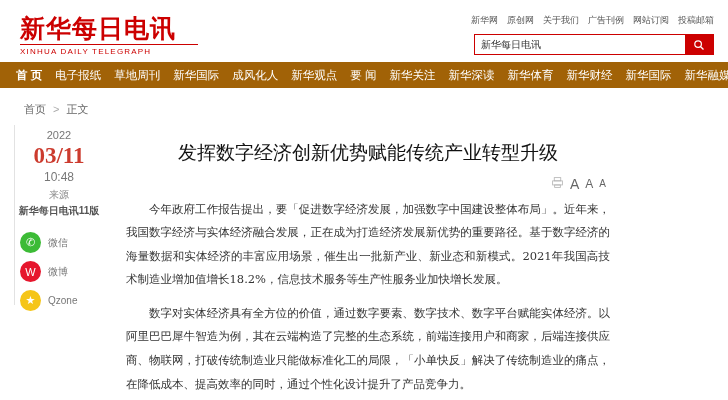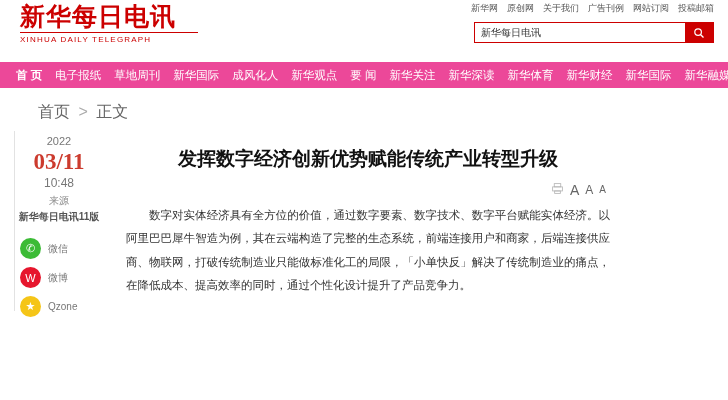--- a/index.html
+++ b/index.html
@@ -8,21 +8,21 @@
     width:728px; height:400px; overflow:hidden;
     background:#ffffff;
     font-family:"Liberation Sans", sans-serif;
     color:#222;
   }
 
   
   .topbar {
     position:relative;
     height:62px;
-    padding:0 14px 0 20px;
+    padding:12px 14px 0 20px;
     display:flex;
     justify-content:space-between;
     align-items:flex-start;
   }
   .logo-block { padding-top:4px; }
   .logo-cn {
     font-family:"DejaVu Serif", serif;
     font-weight:bold;
     font-size:25px;
     color:#cc0000;
@@ -54,37 +54,37 @@
     font-family:"Liberation Sans", sans-serif;
   }
   .search-btn {
     width:28px; height:19px; background:#cc0000;
     display:flex; align-items:center; justify-content:center;
     cursor:pointer;
   }
 
   
   .nav {
-    background:#ec4899; height:26px;
+    background:#a16207; height:26px;
     display:flex; align-items:center;
     padding:0 16px; gap:13px;
     color:#fff; font-size:11.5px;
     white-space:nowrap;
   }
   .nav .item { cursor:pointer; }
   .nav .item.first { font-weight:bold; }
 
   
   .content {
     position:relative;
     padding:0 0 0 0;
   }
   .breadcrumb {
-    font-size:16px; color:#666;
-    padding:14px 0 0 38px;
+    font-size:11px; color:#666;
+    padding:14px 0 0 24px;
   }
   .breadcrumb .sep { margin:0 4px; color:#aaa; }
 
   .layout { display:flex; }
 
   
   .leftrail {
     width:118px;
     padding-top:12px;
     text-align:center;
@@ -124,21 +124,21 @@
 
   
   .article {
     flex:1 1 auto;
     padding:6px 28px 0 8px;
     max-width:520px;
   }
   h1.title {
     font-family:"DejaVu Serif", serif;
     font-size:19px;
-    font-weight:bold;
+    font-weight:normal;
     color:#111;
     text-align:center;
     line-height:1.4;
     margin:16px 0 10px 0;
   }
   .toolsrow {
     display:flex; justify-content:flex-end; align-items:center;
     gap:6px; color:#999; font-size:11px;
     padding-right:4px; margin-bottom:6px;
   }
@@ -248,18 +248,19 @@
             <rect x="4" y="2" width="8" height="4" fill="none" stroke="#999" stroke-width="1"></rect>
             <rect x="2" y="6" width="12" height="5" fill="none" stroke="#999" stroke-width="1"></rect>
             <rect x="4.5" y="11" width="7" height="3" fill="none" stroke="#999" stroke-width="1"></rect>
           </svg>
         </span>
         <span class="fontsize-big">A</span>
         <span class="fontsize-mid">A</span>
         <span class="fontsize-sm">A</span>
       </div>
 
+      <p class="para">今年政府工作报告提出，要「促进数字经济发展，加强数字中国建设整体布局」。近年来，我国数字经济与实体经济融合发展，正在成为打造经济发展新优势的重要路径。基于数字经济的海量数据和实体经济的丰富应用场景，催生出一批新产业、新业态和新模式。2021年我国高技术制造业增加值增长18.2%，信息技术服务等生产性服务业加快增长发展。</p>
       <p class="para">数字对实体经济具有全方位的价值，通过数字要素、数字技术、数字平台赋能实体经济。以阿里巴巴犀牛智造为例，其在云端构造了完整的生态系统，前端连接用户和商家，后端连接供应商、物联网，打破传统制造业只能做标准化工的局限，「小单快反」解决了传统制造业的痛点，在降低成本、提高效率的同时，通过个性化设计提升了产品竞争力。</p>
 
     </article>
 
   </div>
 </div>
 
 </body></html>

